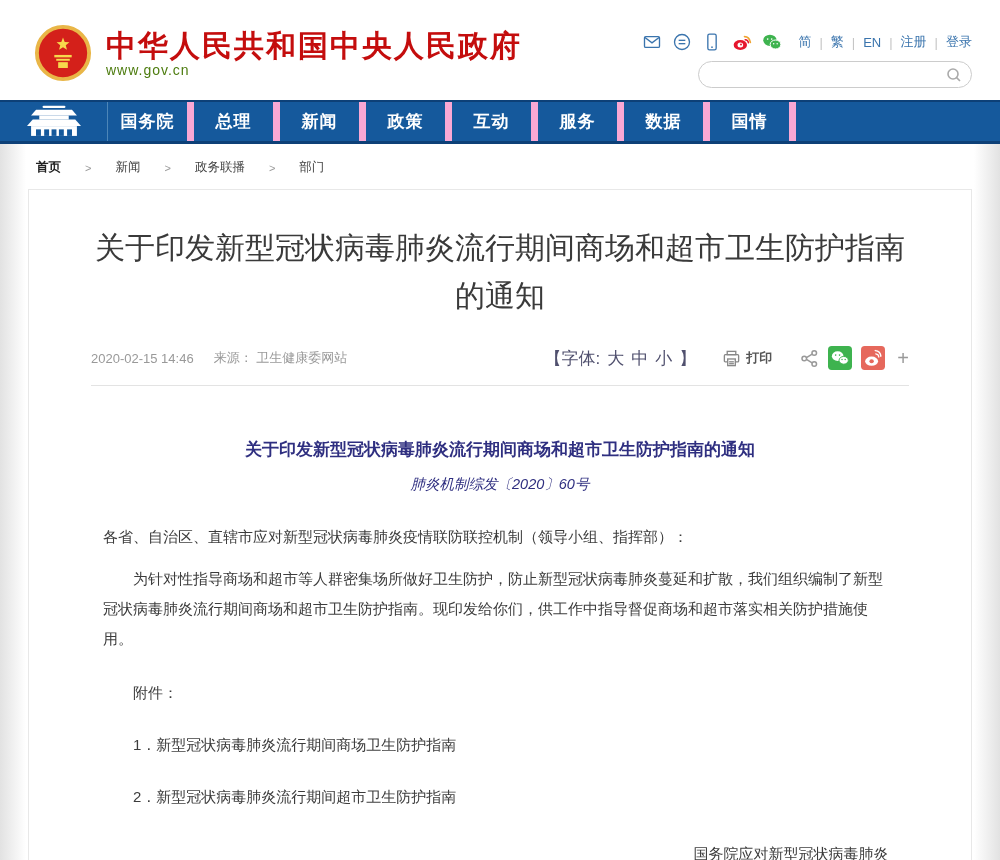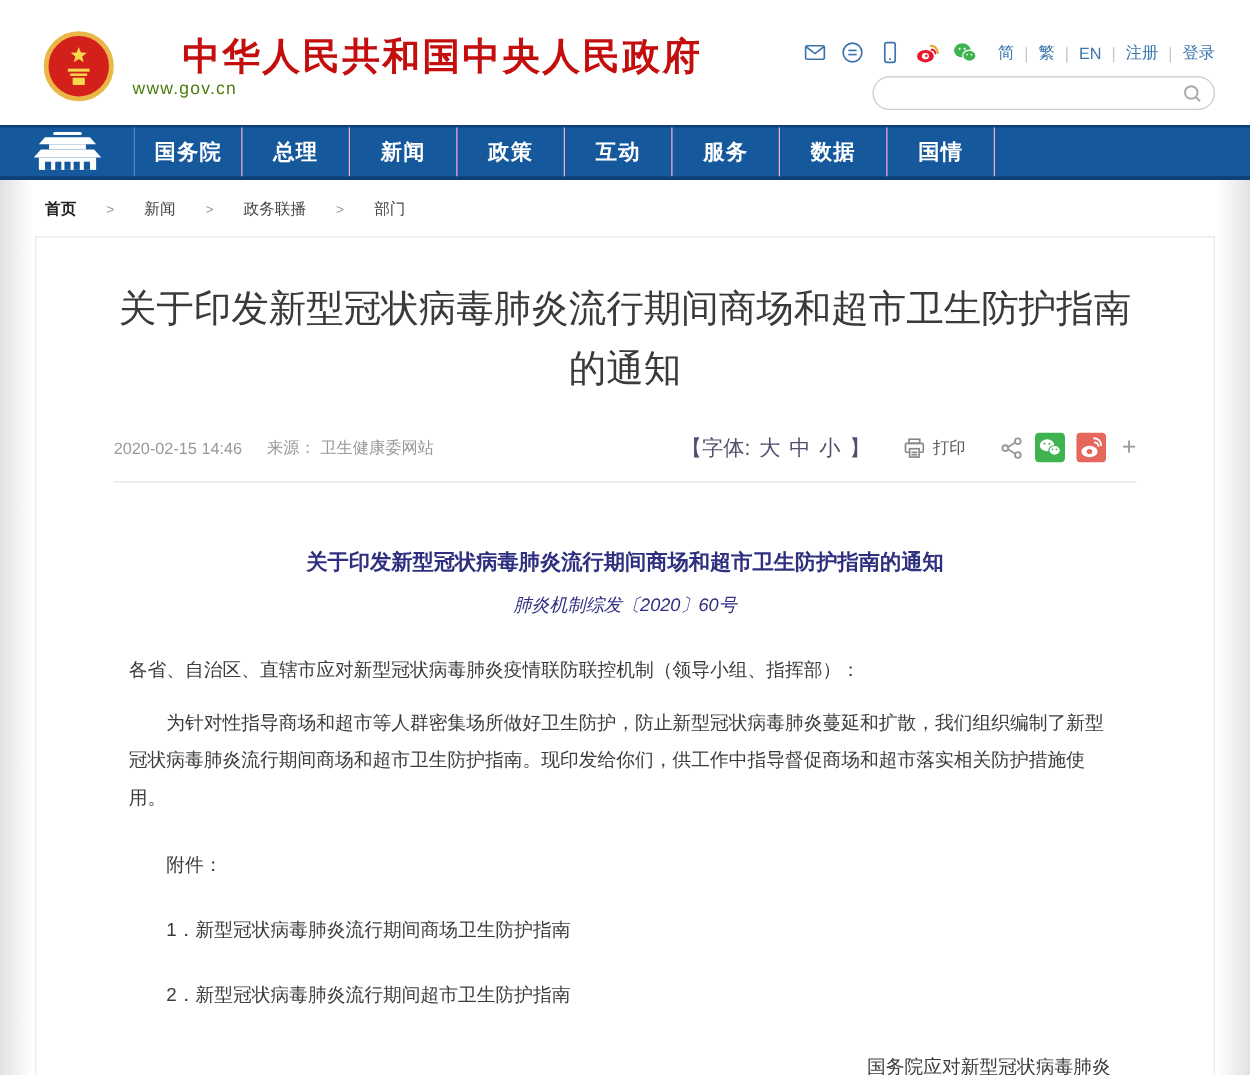--- a/index.html
+++ b/index.html
@@ -4,56 +4,56 @@
 <style>
   * { box-sizing: border-box; }
   html,body { margin:0; padding:0; background:#fff; }
   body { font-family:"Liberation Sans","DejaVu Sans",sans-serif; }
   .page { width:1000px; height:860px; margin:0 auto; background:#fff; overflow:hidden; }
 
   
   .site-header { display:flex; justify-content:space-between; align-items:flex-start; padding:24px 28px 12px 34px; }
   .brand { display:flex; align-items:center; gap:14px; cursor:pointer; }
   .emblem { width:58px; height:58px; flex:0 0 58px; }
-  .site-title { font-size:30px; font-weight:bold; color:#c40d0d; letter-spacing:2px; line-height:1.1;margin-left:40px; }
+  .site-title { font-size:30px; font-weight:bold; color:#c40d0d; letter-spacing:2px; line-height:1.1; }
   .site-url { font-size:14px; color:#4d7c0f; margin-top:0; letter-spacing:1px; }
   .header-right { display:flex; flex-direction:column; align-items:flex-end; gap:9px; padding-top:8px; }
   .quick-row { display:flex; align-items:center; gap:10px; }
   .icon-btn { display:flex; cursor:pointer; }
   .icon-btn svg { width:20px; height:20px; display:block; }
   .lang-links { display:flex; align-items:center; gap:8px; font-size:13px; margin-left:6px; }
   .lang-links .lang { color:#3a74ad; cursor:pointer; }
   .lang-links .sep { color:#c5c5c5; }
   .search-box { position:relative; width:274px; height:27px; border:1px solid #ccc; border-radius:14px; background:#fff; }
   .search-box input { position:absolute; inset:0; border:none; outline:none; background:transparent; border-radius:14px; padding:0 32px 0 14px; font-size:13px; color:#333; }
   .search-box .mag { position:absolute; right:8px; top:4px; width:18px; height:18px; cursor:pointer; }
 
   
   .main-nav { display:flex; align-items:stretch; height:44px; background:#15599c; border-top:2px solid #0d4077; border-bottom:3px solid #0d4077; }
   .nav-home { width:108px; display:flex; align-items:center; justify-content:center; border-right:1px solid #4d86b8; cursor:pointer; }
   .nav-home svg { width:64px; height:36px; }
-  .nav-item { flex:0 0 86px; display:flex; align-items:center; justify-content:center; color:#fff; font-size:17px; font-weight:bold; letter-spacing:1px; border-right:1px solid #f9a8d4; cursor:pointer; text-decoration:none; }
+  .nav-item { flex:0 0 86px; display:flex; align-items:center; justify-content:center; color:#fff; font-size:17px; font-weight:bold; letter-spacing:1px; border-right:7px solid #f9a8d4; cursor:pointer; text-decoration:none; }
   .nav-item.wide { flex:1 1 auto; border-right:none; }
 
   
   .lower { background:linear-gradient(to right,#e2e2e2 0,#fff 26px,#fff 974px,#e2e2e2 100%); padding:0 28px; min-height:718px; }
   .breadcrumb { display:flex; align-items:center; gap:24px; padding:15px 8px 13px; font-size:12.5px; color:#444; }
   .breadcrumb .crumb { cursor:pointer; }
   .breadcrumb .crumb-home { font-weight:bold; color:#222; }
   .breadcrumb .crumb-sep { color:#999; font-size:11px; }
 
   
   .article-box { background:#fff; border:1px solid #e8e8e8; border-bottom:none; min-height:662px; padding:0 62px 0; }
   .article-title { margin:34px auto 0; max-width:850px; text-align:center; font-size:30px; font-weight:500; color:#3a3a3a; line-height:1.6; }
   .meta-row { display:flex; justify-content:space-between; align-items:center; margin-top:26px; font-size:13px; color:#999; }
   .meta-left { display:flex; align-items:center; gap:20px; }
   .meta-right { display:flex; align-items:center; gap:10px; }
   .font-widget { display:flex; align-items:center; gap:7px; color:#50506e; font-size:17px; }
   .font-widget .size-opt { cursor:pointer; }
-  .print-btn { display:flex; align-items:center; gap:5px; color:#555; margin-left:16px; cursor:pointer; }
+  .print-btn { display:flex; align-items:center; gap:5px; color:#555; margin-left:16px; cursor:pointer;font-weight:bold; }
   .print-btn svg { width:19px; height:19px; }
   .share-group { display:flex; align-items:center; gap:9px; margin-left:18px; }
   .share-group svg { display:block; cursor:pointer; }
   .share-nodes { width:19px; height:19px; }
   .share-sq { width:24px; height:24px; }
   .plus-btn { color:#999; font-size:20px; line-height:1; cursor:pointer; margin-left:2px; }
   .divider { border:none; border-top:1px solid #e3e3e3; margin:15px 0 0; }
 
   
   .doc { color:#333; }

